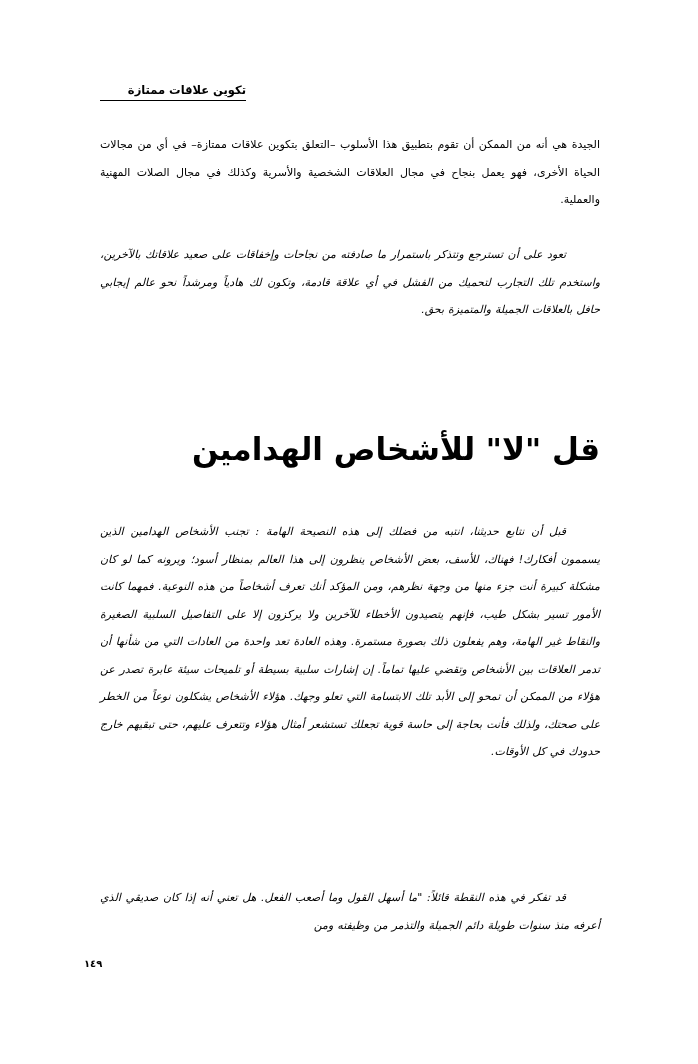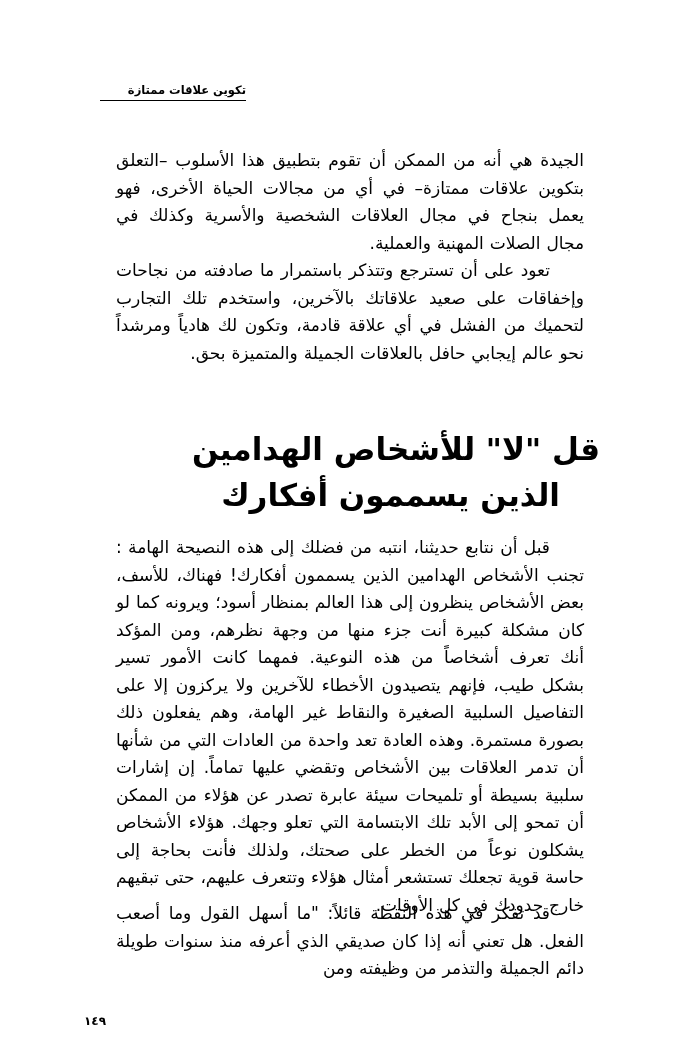--- a/index.html
+++ b/index.html
@@ -53,29 +53,30 @@
     position: absolute;
     left: 100px;
     right: 98px;       
     top: 0;
     direction: rtl;
     text-align: justify;
     text-align-last: right;
   }
 
   p.body {
-    margin: 16px;
-    font-size: 17px;
+    margin: 0;
+    font-size: 11px;
     line-height: 27.5px;
     text-align: justify;
     text-align-last: right;
     word-spacing: 0.5px;
   }
   p.body.indent {
     text-indent: 34px;
+    font-style: italic;
   }
 
   
   .p1 { position: absolute; top: 131px; left: 0; right: 0; }
   
   .p2 { position: absolute; top: 241px; left: 0; right: 0; }
 
   
   .section-heading {
     position: absolute;
@@ -98,23 +99,23 @@
   }
 
   
   .p3 { position: absolute; top: 518px; left: 0; right: 0; }
   
   .p4 { position: absolute; top: 884px; left: 0; right: 0; }
 
   
   .folio {
     position: absolute;
-    top: 1014px;
+    top: 958px;
     left: 84px;
-    font-size: 12px;
+    font-size: 10px;
     font-weight: 700;
     direction: rtl;
   }
 </style>
 </head>
 <body>
 
 <div class="page">
 
   <div class="running-header">
@@ -123,21 +124,20 @@
   </div>
 
   <div class="col">
 
     <p class="body p1">الجيدة هي أنه من الممكن أن تقوم بتطبيق هذا الأسلوب –التعلق بتكوين علاقات ممتازة– في أي من مجالات الحياة الأخرى، فهو يعمل بنجاح في مجال العلاقات الشخصية والأسرية وكذلك في مجال الصلات المهنية والعملية.</p>
 
     <p class="body p2 indent">تعود على أن تسترجع وتتذكر باستمرار ما صادفته من نجاحات وإخفاقات على صعيد علاقاتك بالآخرين، واستخدم تلك التجارب لتحميك من الفشل في أي علاقة قادمة، وتكون لك هادياً ومرشداً نحو عالم إيجابي حافل بالعلاقات الجميلة والمتميزة بحق.</p>
 
     <h2 class="section-heading">
       <span class="hd-line l1">قل "لا" للأشخاص الهدامين</span>
-      <span class="hd-line l2">الذين يسممون أفكارك</span>
     </h2>
 
     <p class="body p3 indent">قبل أن نتابع حديثنا، انتبه من فضلك إلى هذه النصيحة الهامة : تجنب الأشخاص الهدامين الذين يسممون أفكارك! فهناك، للأسف، بعض الأشخاص ينظرون إلى هذا العالم بمنظار أسود؛ ويرونه كما لو كان مشكلة كبيرة أنت جزء منها من وجهة نظرهم، ومن المؤكد أنك تعرف أشخاصاً من هذه النوعية. فمهما كانت الأمور تسير بشكل طيب، فإنهم يتصيدون الأخطاء للآخرين ولا يركزون إلا على التفاصيل السلبية الصغيرة والنقاط غير الهامة، وهم يفعلون ذلك بصورة مستمرة. وهذه العادة تعد واحدة من العادات التي من شأنها أن تدمر العلاقات بين الأشخاص وتقضي عليها تماماً. إن إشارات سلبية بسيطة أو تلميحات سيئة عابرة تصدر عن هؤلاء من الممكن أن تمحو إلى الأبد تلك الابتسامة التي تعلو وجهك. هؤلاء الأشخاص يشكلون نوعاً من الخطر على صحتك، ولذلك فأنت بحاجة إلى حاسة قوية تجعلك تستشعر أمثال هؤلاء وتتعرف عليهم، حتى تبقيهم خارج حدودك في كل الأوقات.</p>
 
     <p class="body p4 indent">قد تفكر في هذه النقطة قائلاً: "ما أسهل القول وما أصعب الفعل. هل تعني أنه إذا كان صديقي الذي أعرفه منذ سنوات طويلة دائم الجميلة والتذمر من وظيفته ومن</p>
 
   </div>
 
   <div class="folio">١٤٩</div>
 

